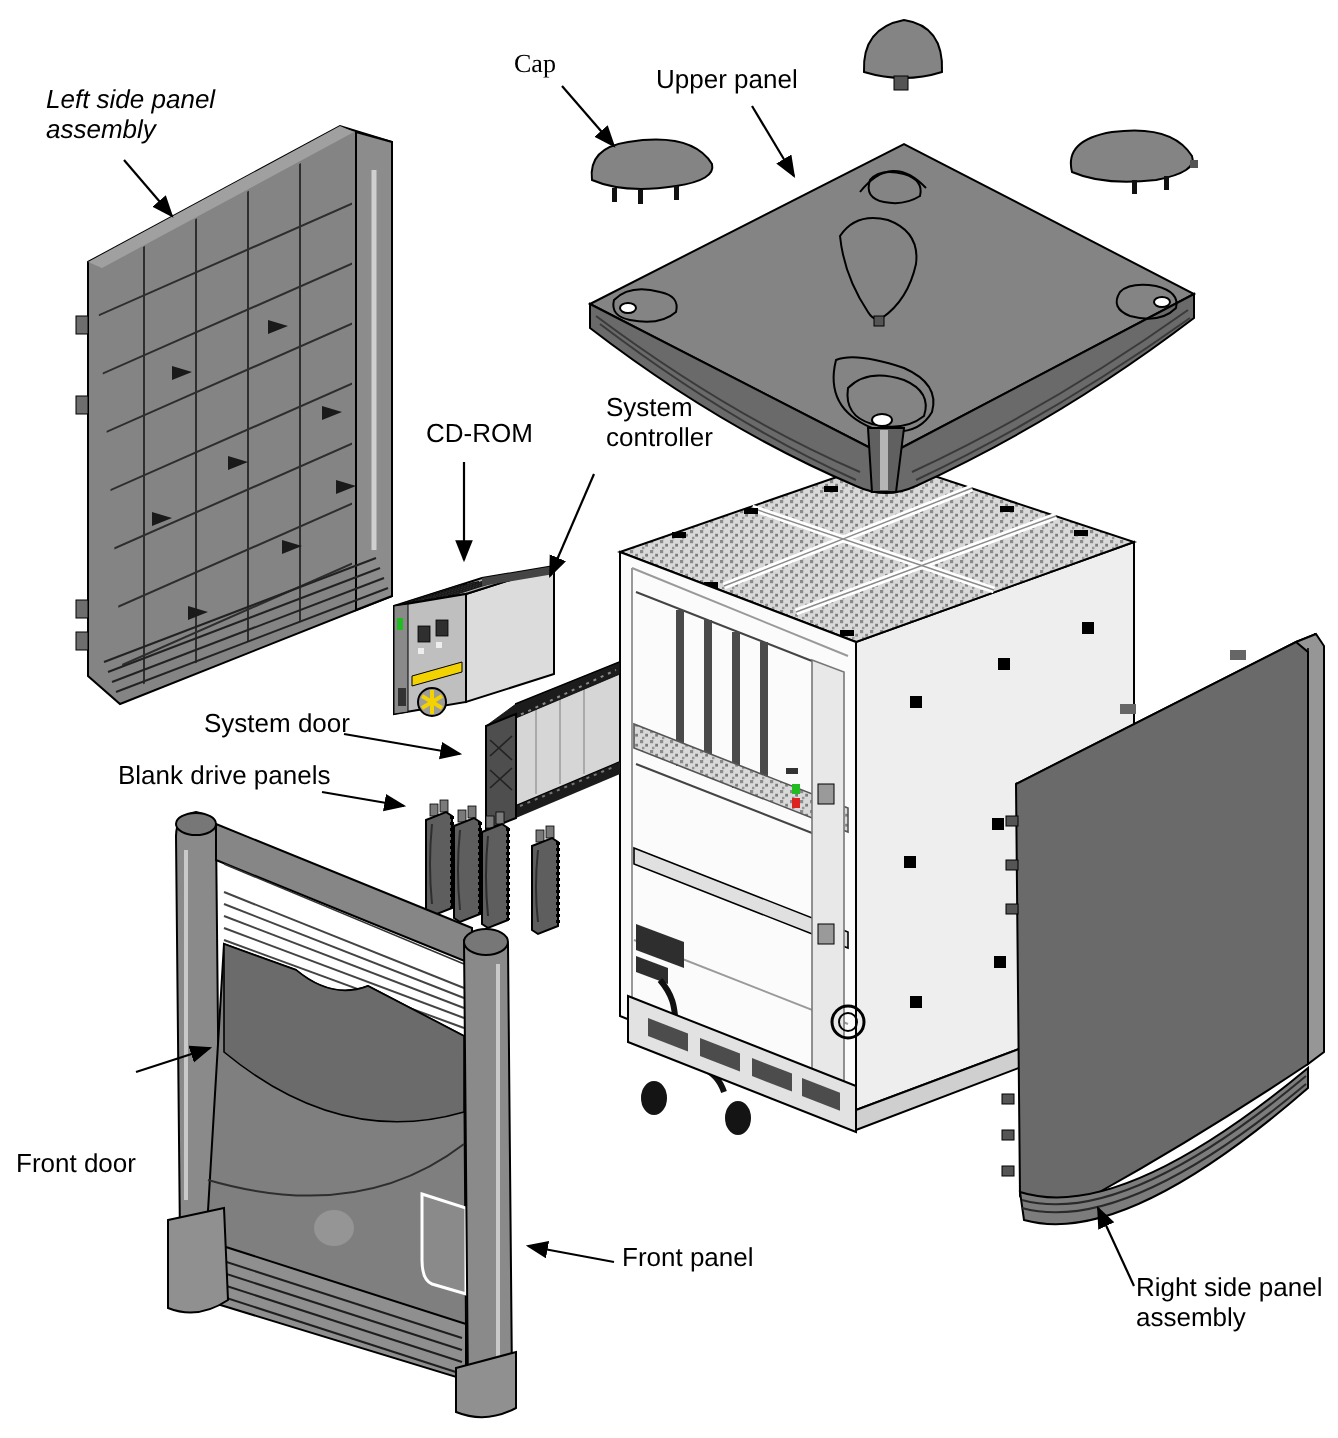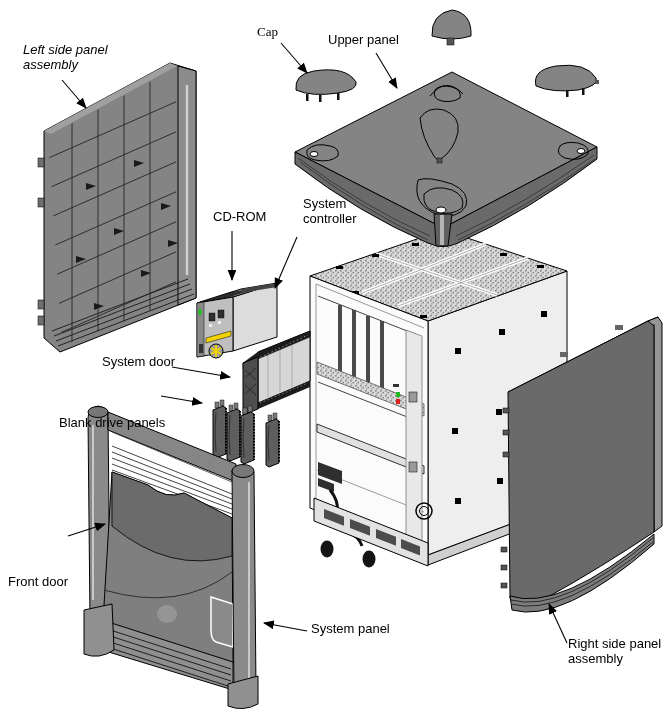--- a/index.html
+++ b/index.html
@@ -334,18 +334,18 @@
 </svg>
 
   <div class="lbl" style="left:23px;top:42px;font-style:italic;">Left side panel
 assembly</div>
   <div class="lbl" style="left:257px;top:24px;font-family:Liberation Serif, serif;">Cap</div>
   <div class="lbl" style="left:328px;top:32px;">Upper panel</div>
   <div class="lbl" style="left:213px;top:209px;">CD-ROM</div>
   <div class="lbl" style="left:290px;top:196px;margin-left:13px;">System
 controller</div>
   <div class="lbl" style="left:102px;top:354px;">System door</div>
-  <div class="lbl" style="left:59px;top:380px;margin-top:35px;">Blank drive panels</div>
+  <div class="lbl" style="left:59px;top:380px;">Blank drive panels</div>
   <div class="lbl" style="left:8px;top:526px;margin-top:48px;">Front door</div>
-  <div class="lbl" style="left:311px;top:621px;">System panel</div>
+  <div class="lbl" style="left:311px;top:621px;">Front panel</div>
   <div class="lbl" style="left:568px;top:636px;">Right side panel
 assembly</div>
 </div>
 
 </body></html>

